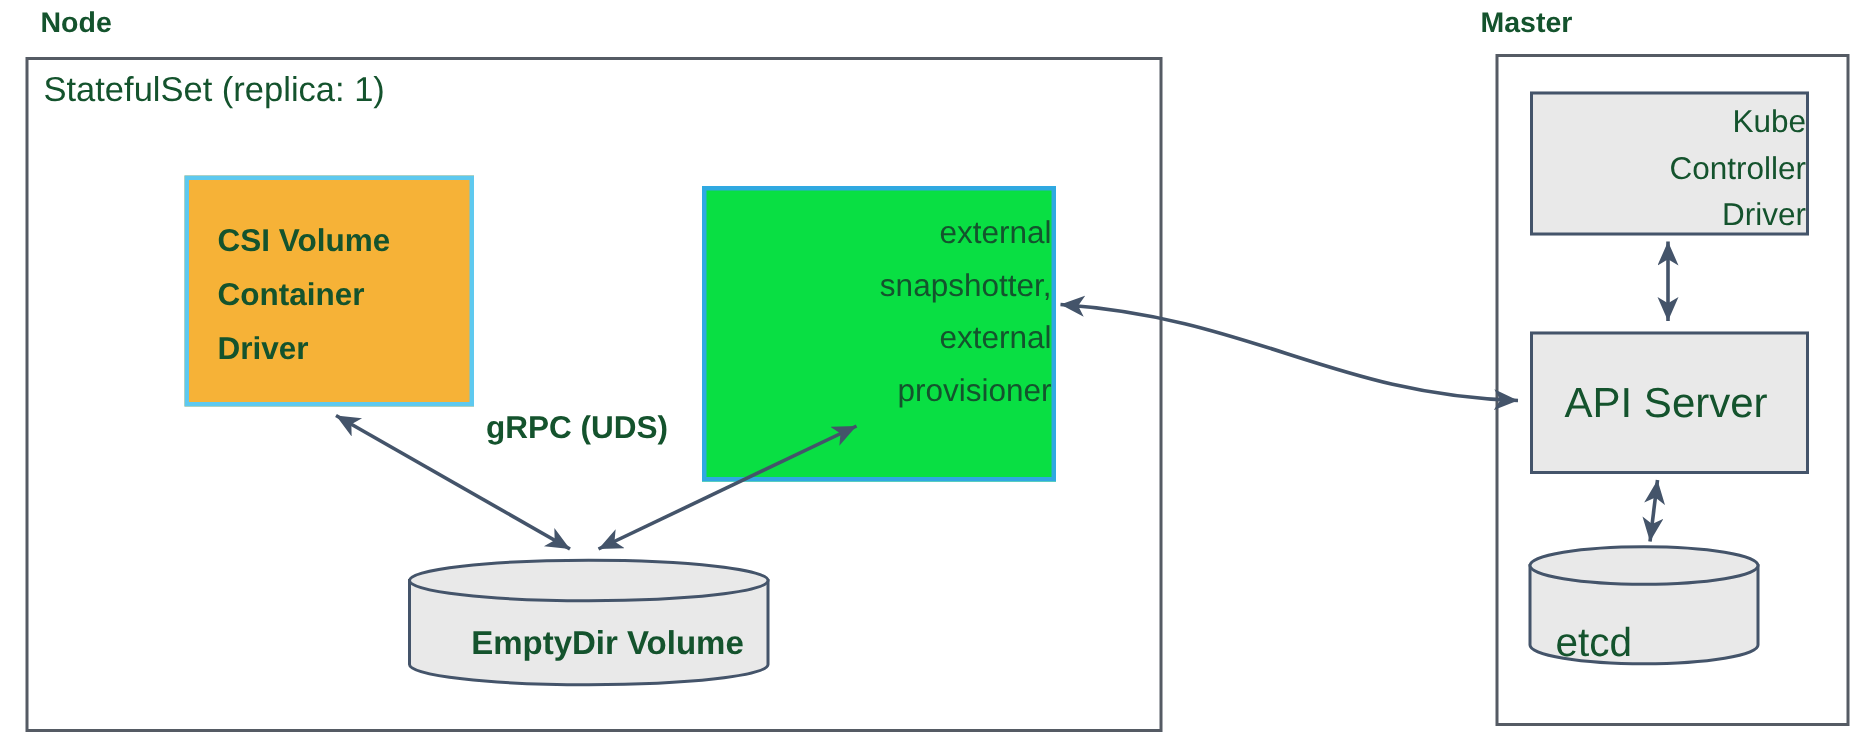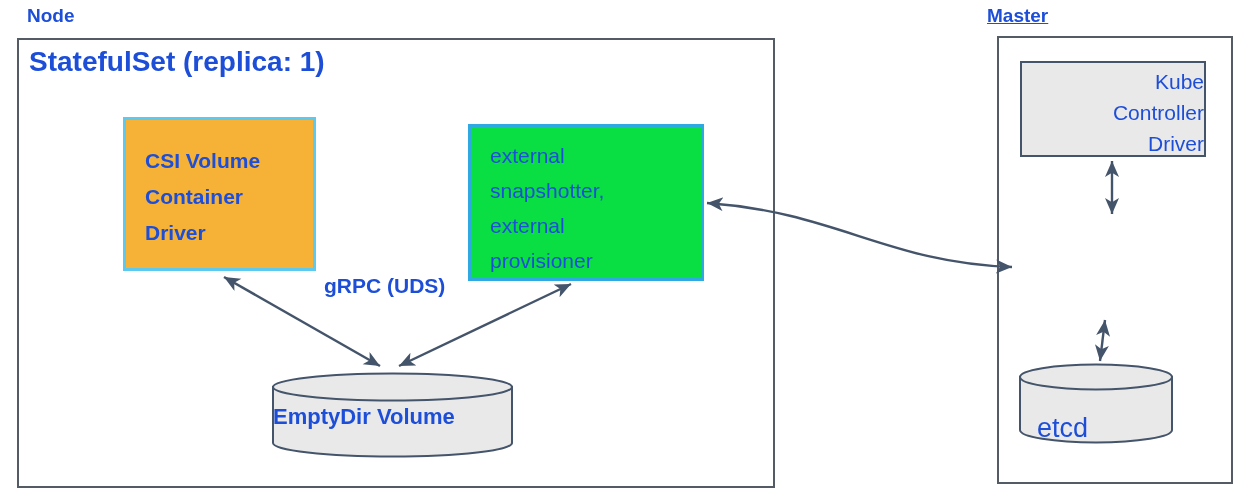--- a/index.html
+++ b/index.html
@@ -2,75 +2,76 @@
 <html><head>
 <meta charset="utf-8">
 <style>
   html, body { margin: 0; padding: 0; background: #ffffff; }
   .canvas {
     position: relative;
     width: 1250px;
     height: 496px;
     background: #ffffff;
     font-family: "Liberation Sans", sans-serif;
-    color: #1d4ed8;
+    color: #14532d;
     overflow: hidden;
   }
   .abs { position: absolute; }
   .svg-layer { position: absolute; left: 0; top: 0; pointer-events: none; }
   .shapes-layer { z-index: 1; }
   .arrows-layer { z-index: 3; }
 
   .section-label {
     font-size: 19px;
     font-weight: bold;
     z-index: 2;
   }
   .outer-box {
     border: 2px solid #555B64;
     box-sizing: border-box;
     background: transparent;
     z-index: 0;
   }
   .statefulset-title {
-    font-size: 28px;
-    font-weight: 700;
+    font-size: 23px;
+    font-weight: 400;
     z-index: 2;
   }
   .csi-box {
     left: 123px; top: 117px; width: 193px; height: 154px;
     box-sizing: border-box;
     background: #F6B237;
     border: 3px solid #5EC9EF;
     padding: 23px 0 0 19px;
     font-size: 21px;
     font-weight: 600;
     line-height: 36px;
     z-index: 2;
   }
   .sidecar-box {
-    left: 468px; top: 124px; width: 236px; height: 157px;
+    left: 468px; top: 124px; width: 236px; height: 197px;
     box-sizing: border-box;
     background: #09DF43;
     border: 3px solid #2FA9E1;
     padding: 11px 0 0 19px;
     font-size: 21px;
     font-weight: 400;
     line-height: 35px;
     z-index: 2;
+    text-align: right;
   }
   .grpc-label {
     left: 324px; top: 274px;
     font-size: 21px;
     font-weight: bold;
     z-index: 2;
   }
   .cyl-label-emptydir {
-    left: 273px; top: 404px; width: 264px;
-    text-align: left;
+    left: 273px; top: 416px; width: 264px;
+    text-align: center;
     font-size: 22px;
     font-weight: 600;
     z-index: 2;
   }
   .gray-box {
     box-sizing: border-box;
     background: #E9E9E9;
     border: 2px solid #44546A;
     z-index: 2;
   }
@@ -127,30 +128,33 @@
     <div>external</div>
     <div>snapshotter,</div>
     <div>external</div>
     <div>provisioner</div>
   </div>
 
   <div class="abs grpc-label">gRPC (UDS)</div>
 
   <div class="abs cyl-label-emptydir">EmptyDir Volume</div>
 
-  <div class="abs section-label" style="left:987px; top:5px;text-decoration:underline;">Master</div>
+  <div class="abs section-label" style="left:987px; top:5px;">Master</div>
 
   <div class="abs outer-box" style="left:997px; top:36px; width:236px; height:448px;"></div>
 
   <div class="abs gray-box kcm-box">
     <div>Kube</div>
     <div>Controller</div>
     <div>Driver</div>
   </div>
 
+  <div class="abs gray-box api-box">
+    <span>API Server</span>
+  </div>
 
   <div class="abs etcd-label">etcd</div>
 
   <svg class="svg-layer arrows-layer" width="1250" height="496" viewBox="0 0 1250 496">
     <defs>
       <marker id="ah" markerUnits="userSpaceOnUse" markerWidth="20" markerHeight="16" refX="16" refY="7" orient="auto-start-reverse">
         <path d="M0,0 L16,7 L0,14 L4.2,7 Z" fill="#44546A"></path>
       </marker>
     </defs>
     <line x1="224" y1="277" x2="380" y2="366" stroke="#44546A" stroke-width="2.4" marker-start="url(#ah)" marker-end="url(#ah)"></line>

